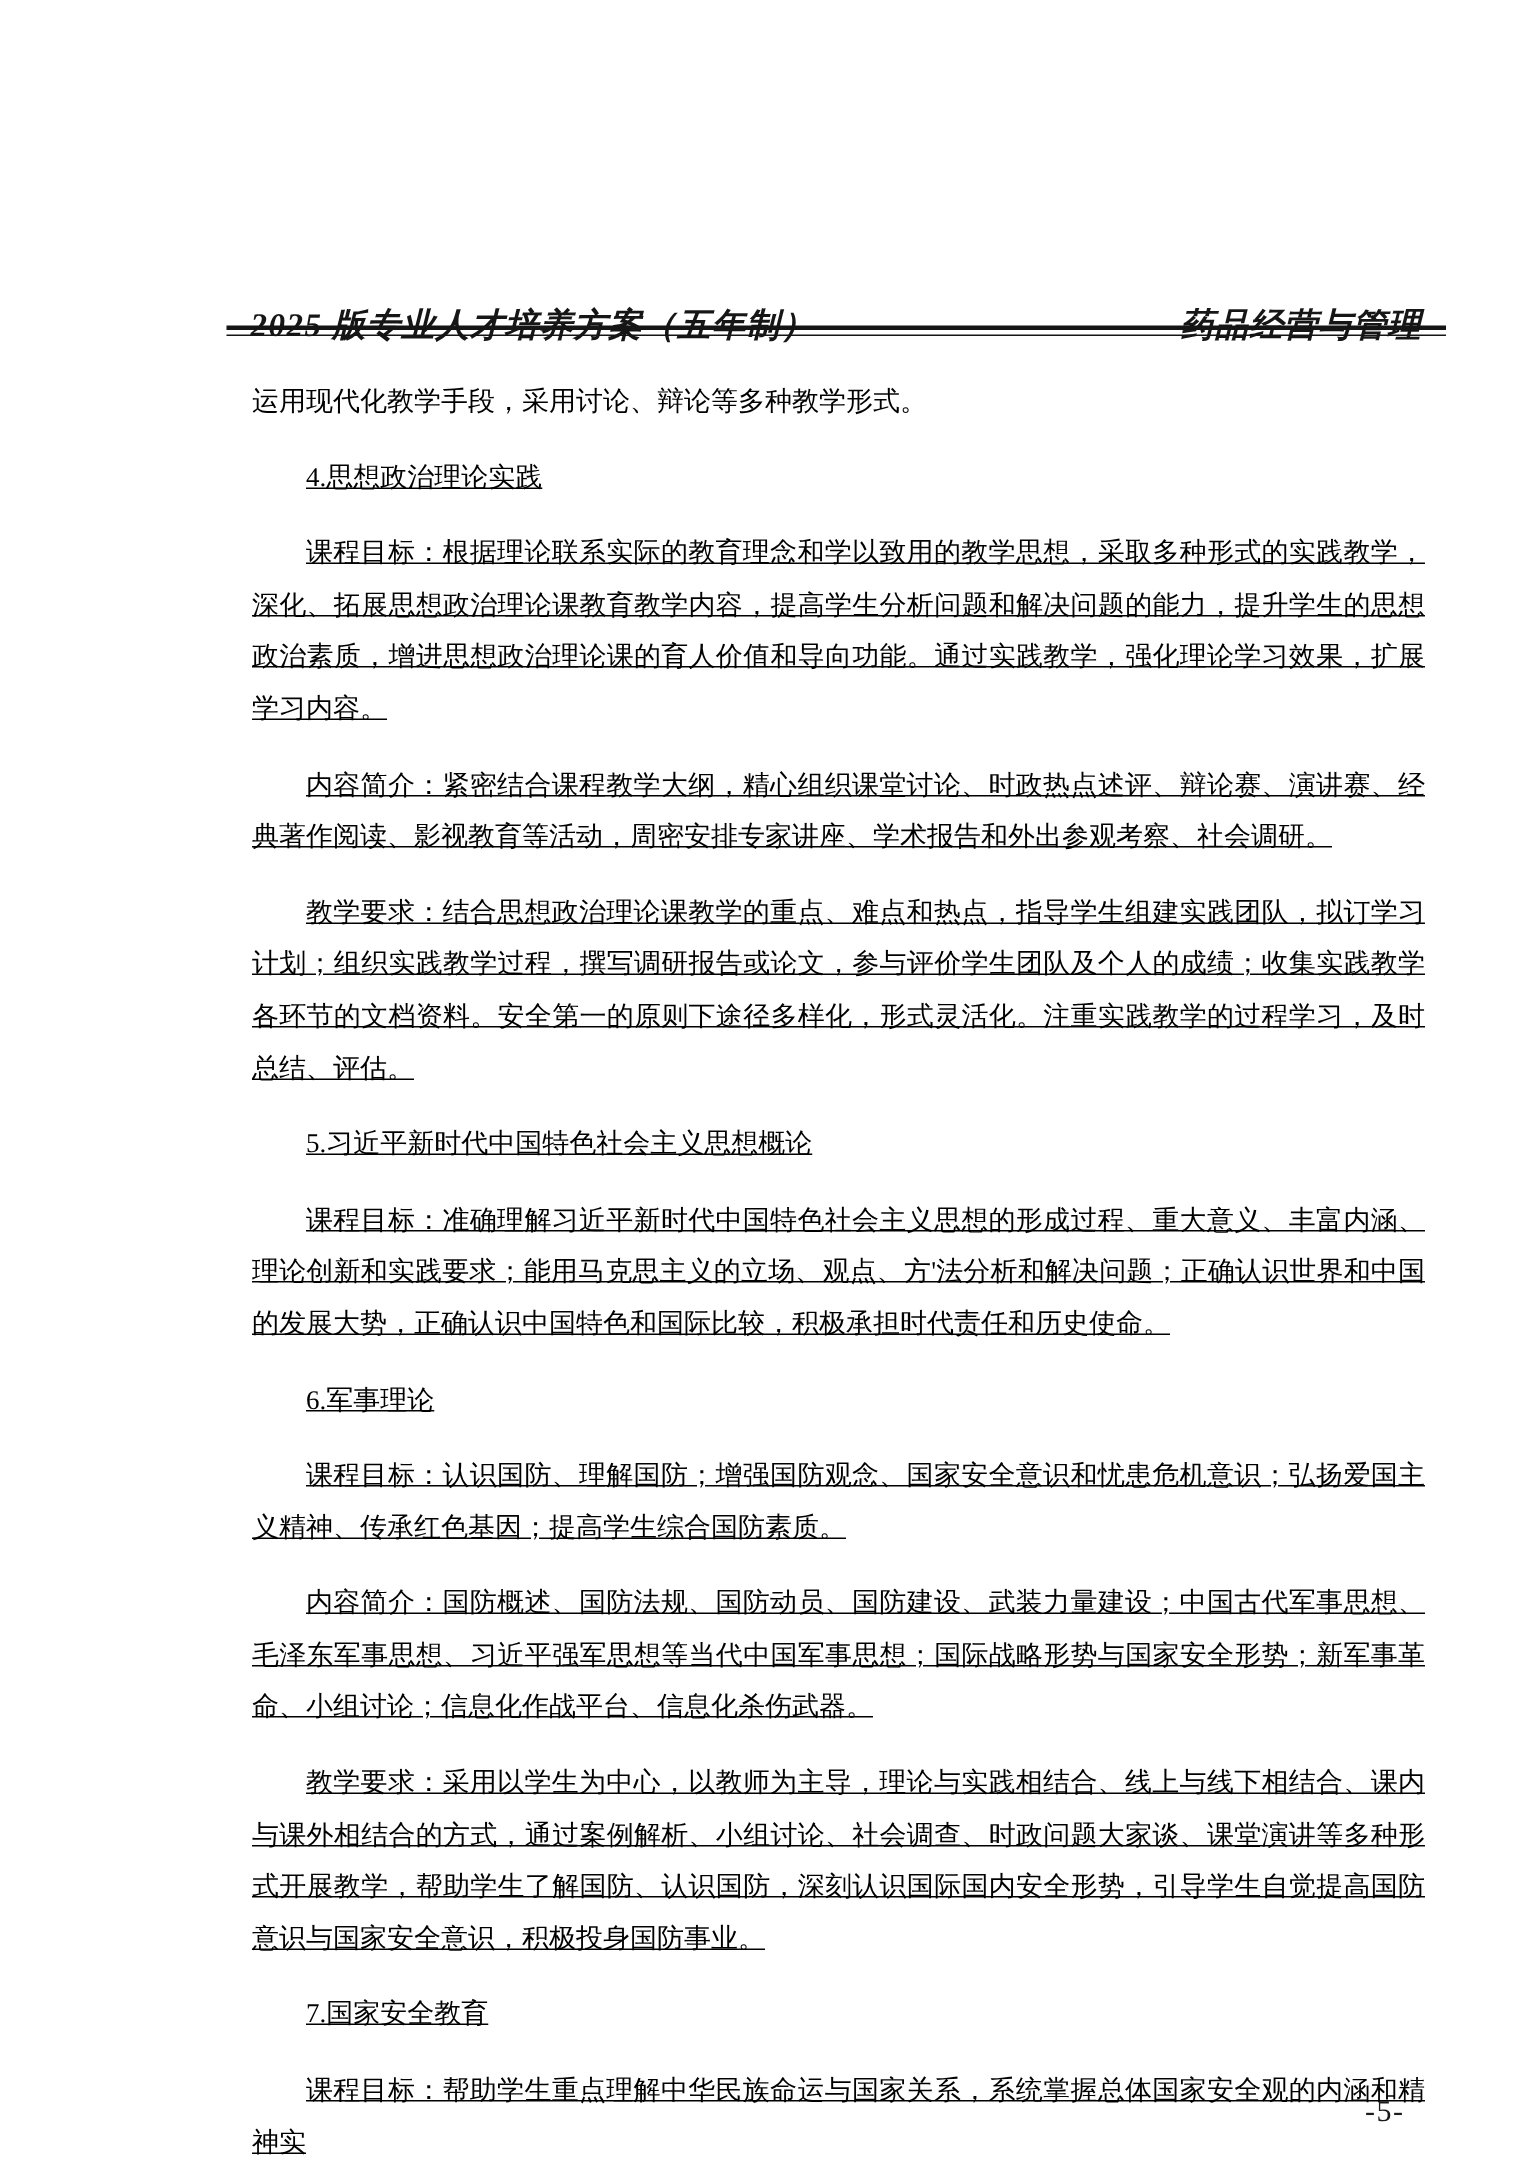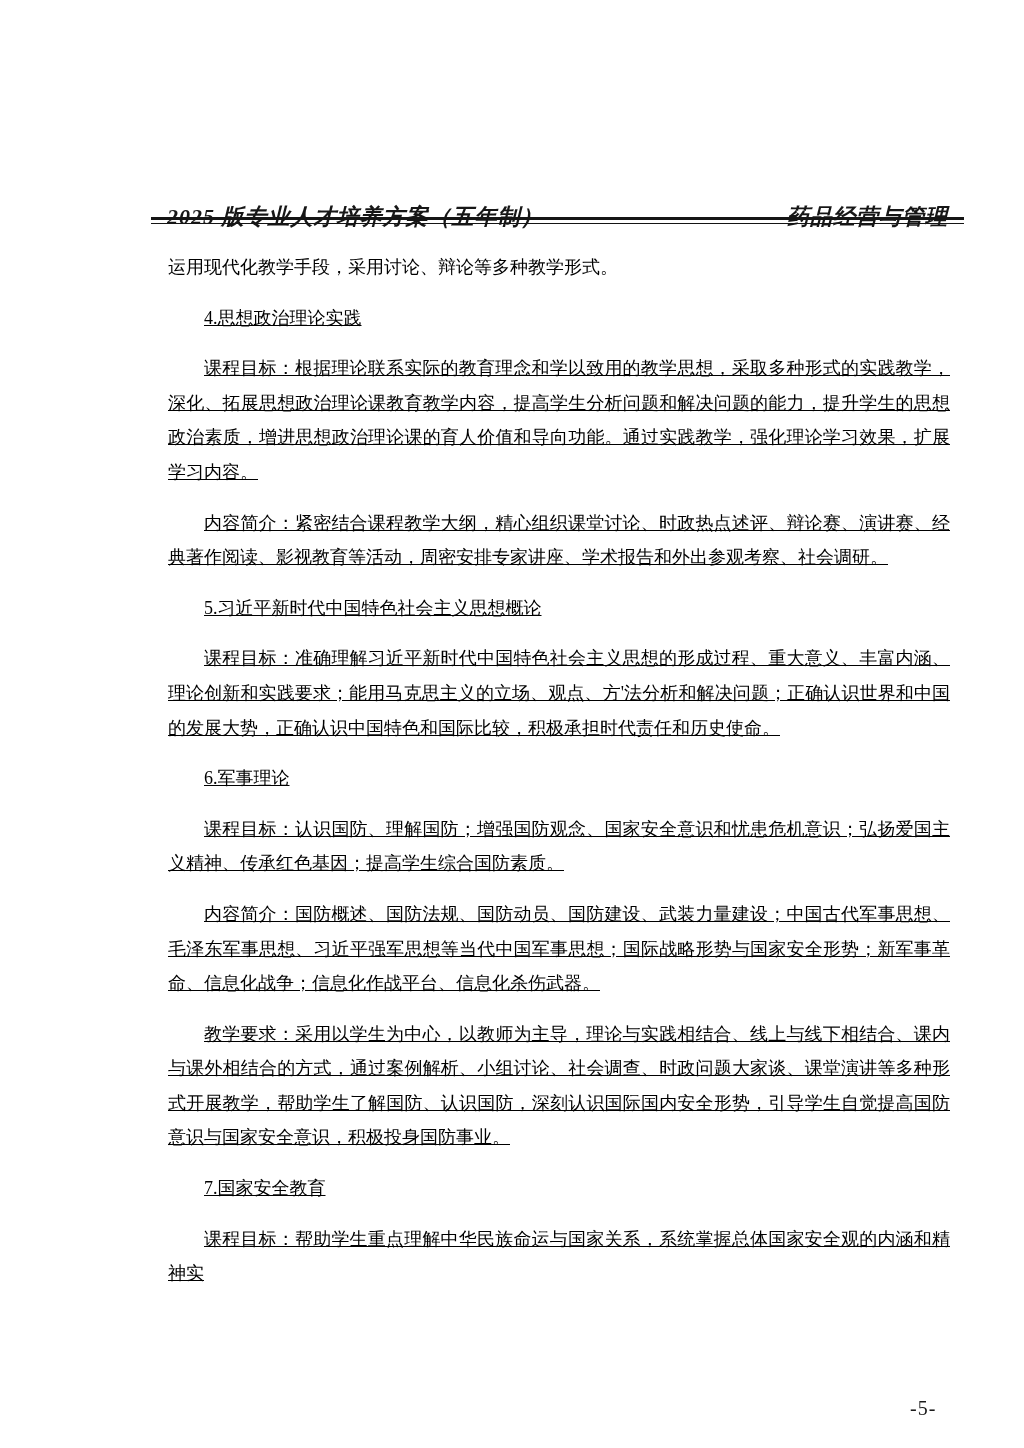--- a/index.html
+++ b/index.html
@@ -65,23 +65,24 @@
   <span>药品经营与管理</span>
 </div>
 
 <div class="header-rule"></div>
 
 <div class="doc-content">
   <div class="para">运用现代化教学手段，采用讨论、辩论等多种教学形式。</div>
   <div class="para indent">4.思想政治理论实践</div>
   <div class="para indent">课程目标：根据理论联系实际的教育理念和学以致用的教学思想，采取多种形式的实践教学，深化、拓展思想政治理论课教育教学内容，提高学生分析问题和解决问题的能力，提升学生的思想政治素质，增进思想政治理论课的育人价值和导向功能。通过实践教学，强化理论学习效果，扩展学习内容。</div>
   <div class="para indent">内容简介：紧密结合课程教学大纲，精心组织课堂讨论、时政热点述评、辩论赛、演讲赛、经典著作阅读、影视教育等活动，周密安排专家讲座、学术报告和外出参观考察、社会调研。</div>
+  <div class="para indent">教学要求：结合思想政治理论课教学的重点、难点和热点，指导学生组建实践团队，拟订学习计划；组织实践教学过程，撰写调研报告或论文，参与评价学生团队及个人的成绩；收集实践教学各环节的文档资料。安全第一的原则下途径多样化，形式灵活化。注重实践教学的过程学习，及时总结、评估。</div>
   <div class="para indent">5.习近平新时代中国特色社会主义思想概论</div>
   <div class="para indent">课程目标：准确理解习近平新时代中国特色社会主义思想的形成过程、重大意义、丰富内涵、理论创新和实践要求；能用马克思主义的立场、观点、方'法分析和解决问题；正确认识世界和中国的发展大势，正确认识中国特色和国际比较，积极承担时代责任和历史使命。</div>
   <div class="para indent">6.军事理论</div>
   <div class="para indent">课程目标：认识国防、理解国防；增强国防观念、国家安全意识和忧患危机意识；弘扬爱国主义精神、传承红色基因；提高学生综合国防素质。</div>
-  <div class="para indent">内容简介：国防概述、国防法规、国防动员、国防建设、武装力量建设；中国古代军事思想、毛泽东军事思想、习近平强军思想等当代中国军事思想；国际战略形势与国家安全形势；新军事革命、信息化战争；信息化作战平台、信息化杀伤武器。</div>
+  <div class="para indent">内容简介：国防概述、国防法规、国防动员、国防建设、武装力量建设；中国古代军事思想、毛泽东军事思想、习近平强军思想等当代中国军事思想；国际战略形势与国家安全形势；新军事革命、小组讨论；信息化作战平台、信息化杀伤武器。</div>
   <div class="para indent">教学要求：采用以学生为中心，以教师为主导，理论与实践相结合、线上与线下相结合、课内与课外相结合的方式，通过案例解析、小组讨论、社会调查、时政问题大家谈、课堂演讲等多种形式开展教学，帮助学生了解国防、认识国防，深刻认识国际国内安全形势，引导学生自觉提高国防意识与国家安全意识，积极投身国防事业。</div>
   <div class="para indent">7.国家安全教育</div>
   <div class="para indent">课程目标：帮助学生重点理解中华民族命运与国家关系，系统掌握总体国家安全观的内涵和精神实</div>
 </div>
 
 <div class="page-footer">-5-</div>
 
 </body></html>

